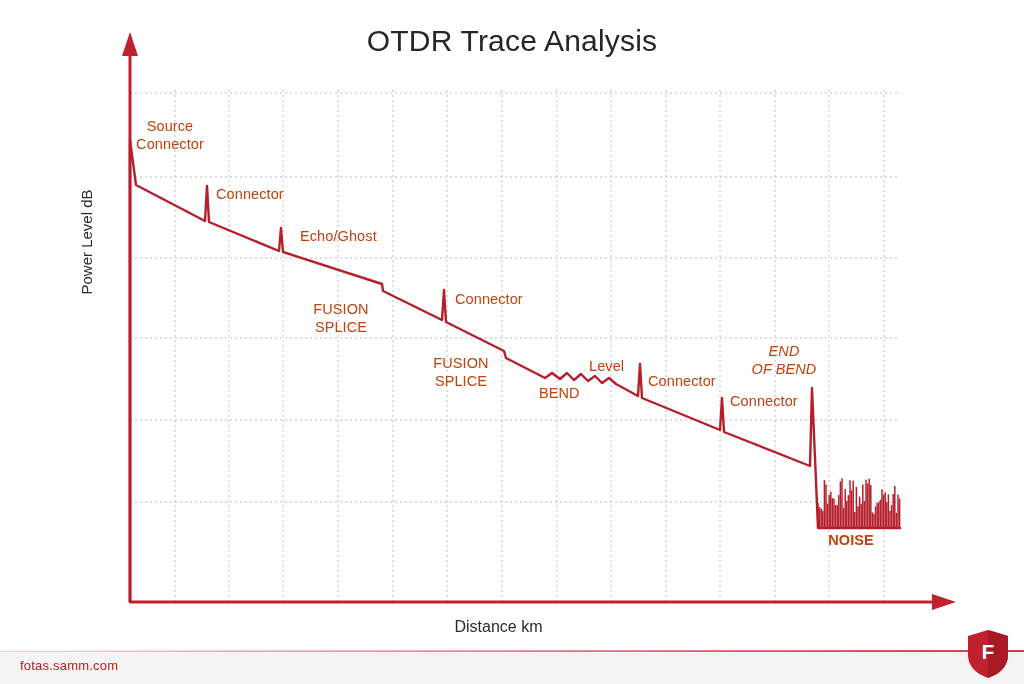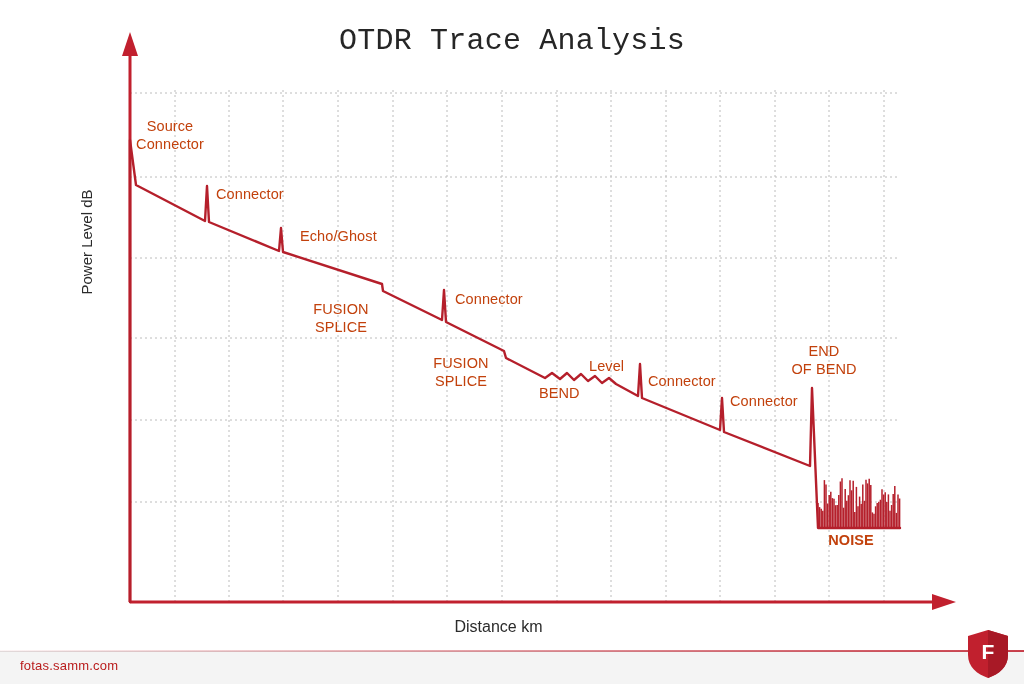--- a/index.html
+++ b/index.html
@@ -20,21 +20,20 @@
   #chart-title {
     position: absolute;
     left: 0;
     top: 24px;
     width: 1024px;
     text-align: center;
     font-size: 30px;
     color: #262626;
     letter-spacing: 0.2px;
     font-weight: 400;
-    font-family: Liberation Mono, monospace;
   }
   #plot-svg {
     position: absolute;
     left: 0;
     top: 0;
   }
   .ann {
     position: absolute;
     font-size: 14.5px;
     color: #c2410c;
@@ -234,21 +233,21 @@
       </div>
       <div class="ann left" style="left: 589px; top: 358px;">
         <div>Level</div>
       </div>
       <div class="ann left" style="left: 648px; top: 373px;">
         <div>Connector</div>
       </div>
       <div class="ann left" style="left: 730px; top: 393px;">
         <div>Connector</div>
       </div>
-      <div class="ann center" style="left: 824px; top: 343px;">
+      <div class="ann center" style="left: 784px; top: 343px; font-style: italic;">
         <div>END</div>
         <div>OF BEND</div>
       </div>
       <div class="ann center" style="left: 851px; top: 532px; font-weight: bold;">
         <div>NOISE</div>
       </div>
     </div>
 
   <div id="y-axis-label">Power Level  dB</div>
   <div id="x-axis-label">Distance km</div>

